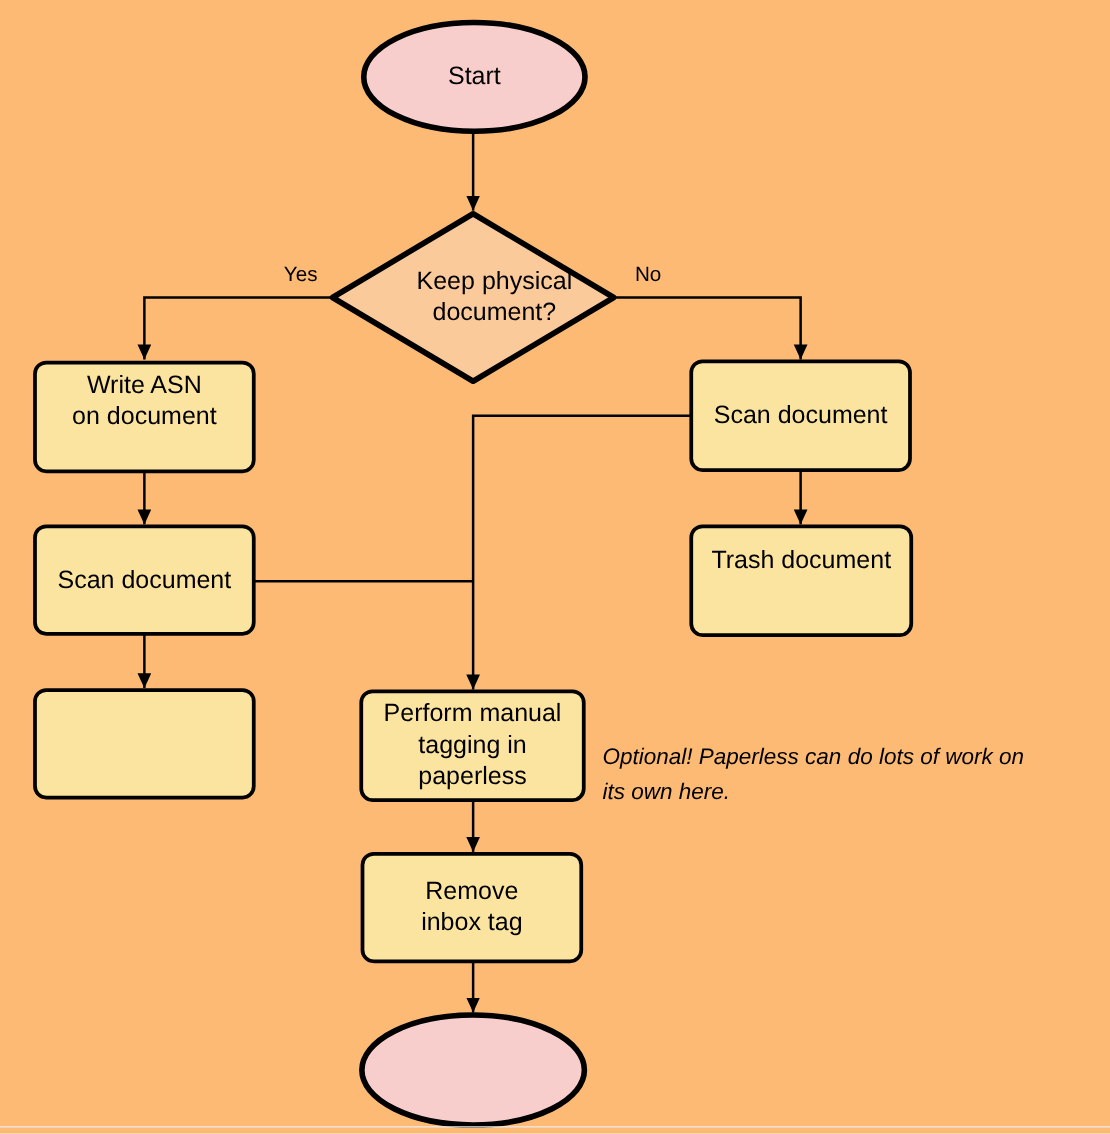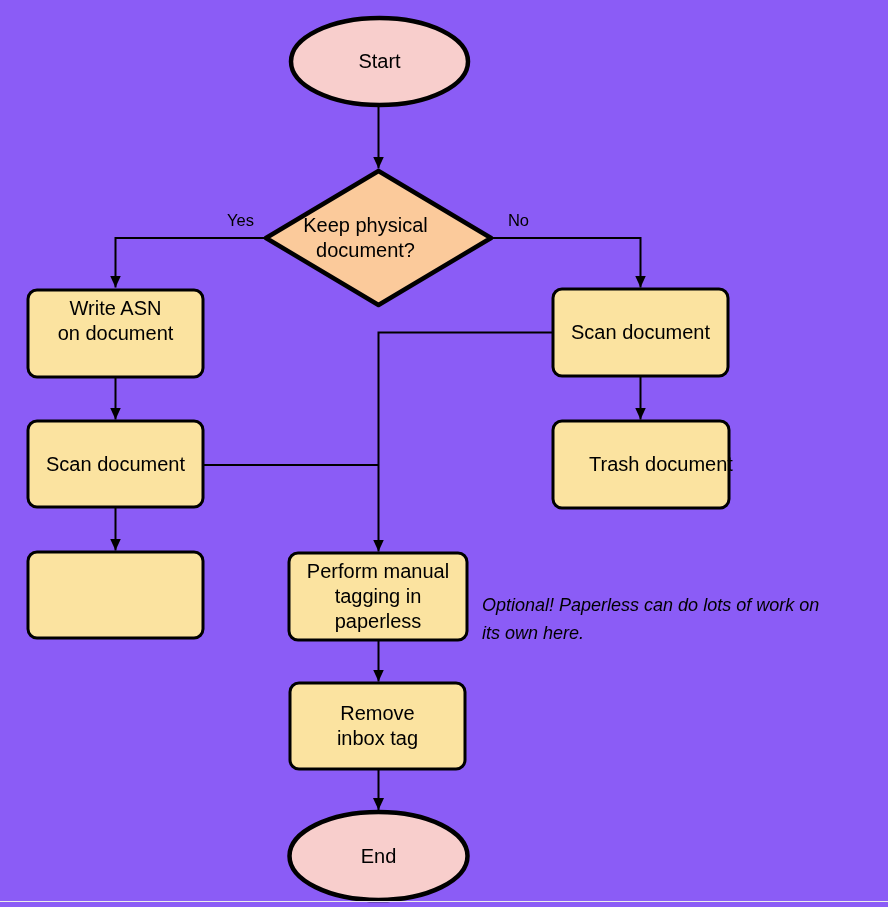--- a/index.html
+++ b/index.html
@@ -7,21 +7,21 @@
     --decision-fill:#FBCA9B;
     --process-fill:#FBE3A0;
     --shape-stroke:#000000;
     --connector:#000000;
     --text:#000000;
   }
   html,body{margin:0;padding:0;background:#ffffff;}
   .canvas{
     position:relative;
     width:888px;height:907px;
-    background:#8b5cf6;
+    background:#fdba74;
     font-family:"Liberation Sans", sans-serif;
     color:var(--text);
     overflow:hidden;
   }
   .diagram-svg{position:absolute;left:0;top:0;}
   .shape-terminator{fill:var(--terminator-fill);stroke:var(--shape-stroke);stroke-width:4.5;}
   .shape-decision{fill:var(--decision-fill);stroke:var(--shape-stroke);stroke-width:4.5;stroke-linejoin:round;}
   .shape-process{fill:var(--process-fill);stroke:var(--shape-stroke);stroke-width:3;}
   .edge{stroke:var(--connector);stroke-width:2;fill:none;}
   .node-label{
@@ -45,26 +45,26 @@
     font-style:italic;
     white-space:pre-line;
     color:var(--text);
   }
   .bottom-separator{
     position:absolute;left:0;top:901px;width:888px;height:1px;
     background:#ebebeb;
   }
   
   .lbl-start{left:291px;top:18px;width:177px;height:87px;}
-  .lbl-decision{left:253px;top:171px;width:225px;height:134px;}
+  .lbl-decision{left:283px;top:171px;width:225px;height:134px;}
   .lbl-write-asn{left:28px;top:290px;width:175px;height:62px;border-radius:21px;}
   .lbl-scan-left{left:28px;top:421px;width:175px;height:86px;}
   .lbl-archive{left:28px;top:552px;width:175px;height:86px;}
   .lbl-scan-right{left:553px;top:289px;width:175px;height:87px;}
-  .lbl-trash{left:553px;top:421px;width:176px;height:87px;padding-left:20px;}
+  .lbl-trash{left:553px;top:405px;width:176px;height:87px;}
   .lbl-tagging{left:289px;top:553px;width:178px;height:87px;}
   .lbl-remove{left:290px;top:683px;width:175px;height:86px;}
   .lbl-end{left:289px;top:812px;width:179px;height:88px;}
   .lbl-yes{left:200px;top:211px;width:54px;}
   .lbl-no{left:475px;top:211px;width:54px;}
 </style>
 </head>
 <body>
 
 <div class="canvas">
@@ -105,21 +105,20 @@
   <div class="node-label lbl-write-asn">Write ASN
 on document</div>
   <div class="node-label lbl-scan-left">Scan document</div>
   <div class="node-label lbl-scan-right">Scan document</div>
   <div class="node-label lbl-trash">Trash document</div>
   <div class="node-label lbl-remove">Remove
 inbox tag</div>
   <div class="node-label lbl-tagging">Perform manual
 tagging in
 paperless</div>
-  <div class="node-label lbl-end">End</div>
 
   <div class="edge-label lbl-yes">Yes</div>
   <div class="edge-label lbl-no">No</div>
 
   <div class="annotation">Optional! Paperless can do lots of work on
 its own here.</div>
 
   <div class="bottom-separator"></div>
 </div>
 

